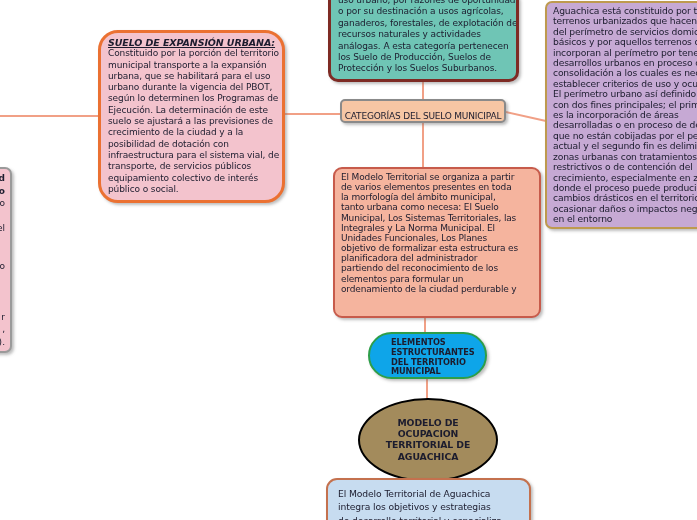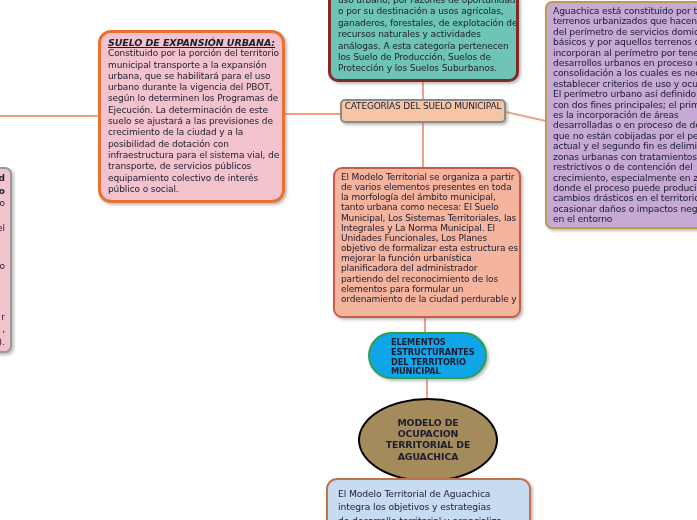--- a/index.html
+++ b/index.html
@@ -7,49 +7,49 @@
     position:relative;width:697px;height:520px;overflow:hidden;background:#ffffff;
     font-family:"DejaVu Sans","Liberation Sans",sans-serif;color:#1c1c2e;
   }
   #links{position:absolute;left:0;top:0;z-index:0;}
   .node{position:absolute;z-index:1;box-sizing:border-box;overflow:hidden;
         box-shadow:2px 2px 3px rgba(110,110,110,0.45);}
   .ln{white-space:nowrap;}
 
   
   .expansion{left:98px;top:30px;width:187px;height:173px;background:#F3C3CD;
-             border:3px solid #EB7132;border-radius:13px;padding:4px 7px;
+             border:3px solid #EB7132;border-radius:20px;padding:4px 7px;
              font-size:9px;line-height:11.3px;letter-spacing:-0.1px;}
   .expansion .title{font-weight:bold;font-style:italic;text-decoration:underline;
                     font-size:9.5px;white-space:nowrap;}
 
   
   .left-partial{left:-168px;top:167px;width:180px;height:186px;background:#F3C3CD;
                 border:2px solid #9A9A9A;border-radius:7px;padding:3px 5px;
                 font-size:9px;line-height:12.6px;text-align:right;}
   .left-partial .ln:nth-child(-n+2){font-weight:bold;}
 
   
   .rural{left:328px;top:-10px;width:191px;height:92px;background:#6FC5B5;
          border:3px solid #7E2B24;border-radius:10px;padding:2px 7px 4px 7px;
          font-size:9px;line-height:11.4px;letter-spacing:-0.1px;}
 
   
   .categorias{left:340px;top:99px;width:166px;height:24px;background:#F6C6A4;
               border:2px solid #8A8A8A;border-radius:5px;
-              display:flex;align-items:flex-start;justify-content:center;
+              display:flex;align-items:flex-end;justify-content:center;
               font-size:9px;letter-spacing:-0.2px;white-space:nowrap;}
 
   
   .urbano{left:545px;top:1px;width:226px;height:228px;background:#C6A9D4;
           border:2px solid #BE9A4E;border-radius:7px;padding:3px 6px;
           font-size:9.2px;line-height:10.4px;letter-spacing:-0.15px;}
 
   
-  .modelo{left:333px;top:167px;width:188px;height:151px;background:#F5B49E;
+  .modelo{left:333px;top:167px;width:208px;height:151px;background:#F5B49E;
           border:2px solid #C75B4B;border-radius:9px;padding:3px 6px;
           font-size:9px;line-height:10.15px;letter-spacing:-0.15px;}
 
   
   .elementos{left:368px;top:332px;width:119px;height:47px;background:#0ea5e9;
              border:2px solid #2E9E49;border-radius:24px;padding:4px 4px 0 21px;
              font-size:8.2px;line-height:9.8px;font-weight:bold;letter-spacing:-0.1px;}
 
   
   .ocupacion{left:358px;top:398px;width:140px;height:84px;background:#A38B5C;
@@ -161,21 +161,20 @@
   <div class="node modelo">
     <div class="body">
         <div class="ln">El Modelo Territorial se organiza a partir</div>
         <div class="ln">de varios elementos presentes en toda</div>
         <div class="ln">la morfología del ámbito municipal,</div>
         <div class="ln">tanto urbana como necesa: El Suelo</div>
         <div class="ln">Municipal, Los Sistemas Territoriales, las</div>
         <div class="ln">Integrales y La Norma Municipal. El</div>
         <div class="ln">Unidades Funcionales, Los Planes</div>
         <div class="ln">objetivo de formalizar esta estructura es</div>
-        <div class="ln">mejorar la función urbanística</div>
         <div class="ln">planificadora del administrador</div>
         <div class="ln">partiendo del reconocimiento de los</div>
         <div class="ln">elementos para formular un</div>
         <div class="ln">ordenamiento de la ciudad perdurable y</div>
       </div>
   </div>
 
   <div class="node elementos">
     <div class="body">
         <div class="ln">ELEMENTOS</div>

